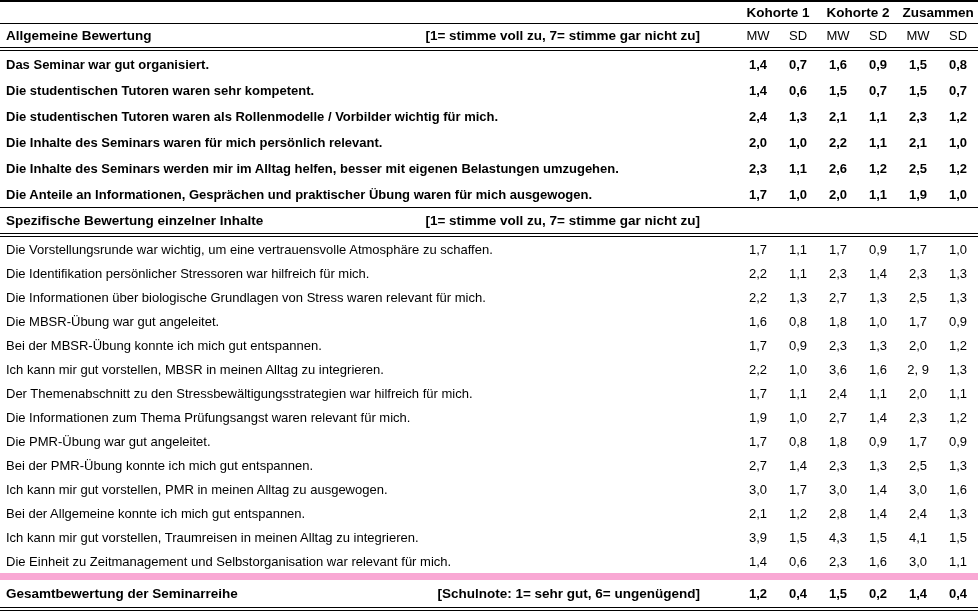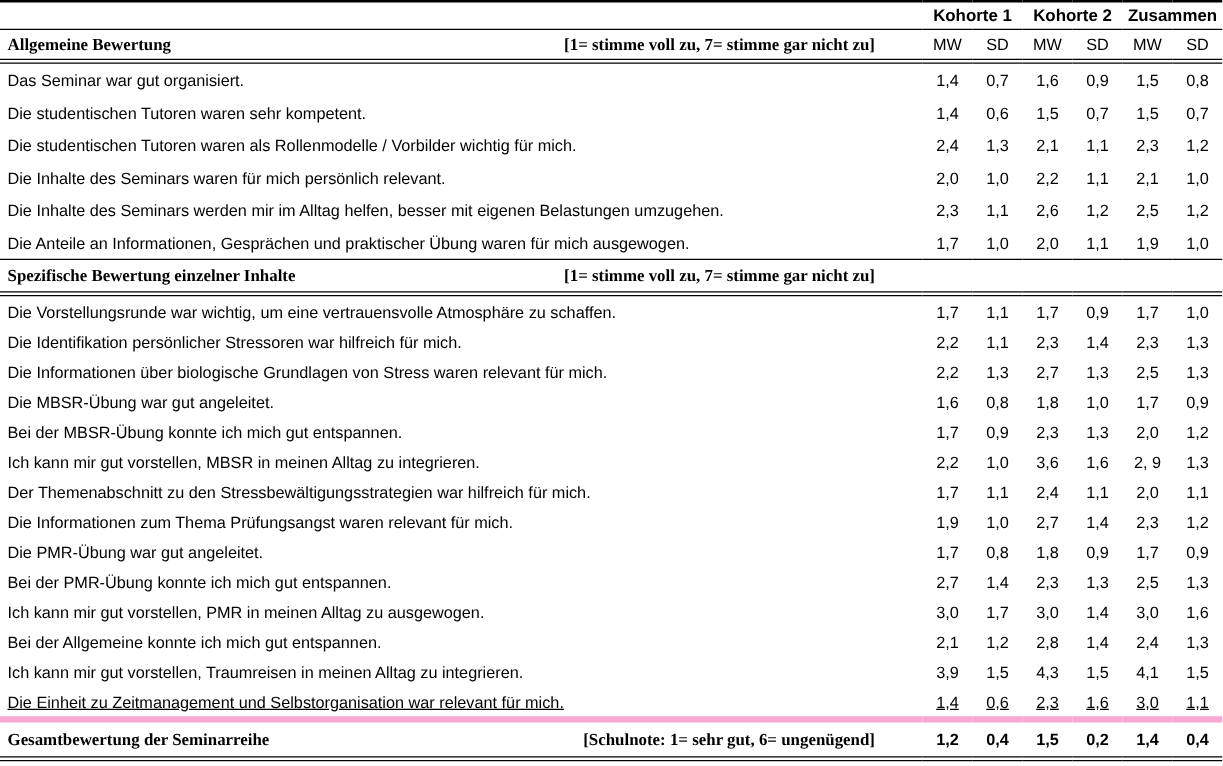--- a/index.html
+++ b/index.html
@@ -28,29 +28,29 @@
   .num   { text-align: center; }
 
   
   tr.group-row th { height: 21px; border-bottom: 1px solid #000; }
   tr.group-row th.grp { font-weight: bold; font-size: 13.5px; }
 
   
   tr.subrow th { height: 23px; border-bottom: 4px double #000; }
   .secline {
     display: flex; justify-content: space-between; align-items: center;
-    font-weight: bold; font-size: 13.5px; padding-right: 38px; font-family: Liberation Serif, serif;
+    font-weight: bold; font-size: 13.5px; padding-right: 38px;
   }
   tr.subrow th.num { font-weight: normal; font-size: 13px; }
 
   
-  tbody.sec1 td { height: 26px; }
+  tbody.sec1 td { height: 26px; font-weight: bold; }
   tbody.sec2 td { height: 24px; }
   tbody.sec1 tr:last-child td { border-bottom: 1px solid #000; }
-  tbody.sec2 tr:last-child td { border-bottom: 5px solid #f9a8d4; text-decoration: underline; }
+  tbody.sec2 tr:last-child td { border-bottom: 7px solid #f9a8d4; }
 
   
   tr.section-row td { height: 25px; border-bottom: 4px double #000; margin-left: 48px; }
 
   
   tfoot td {
     height: 27px;
     border-top: 2px solid #000;
     border-bottom: 4px double #000;
     font-weight: bold;

